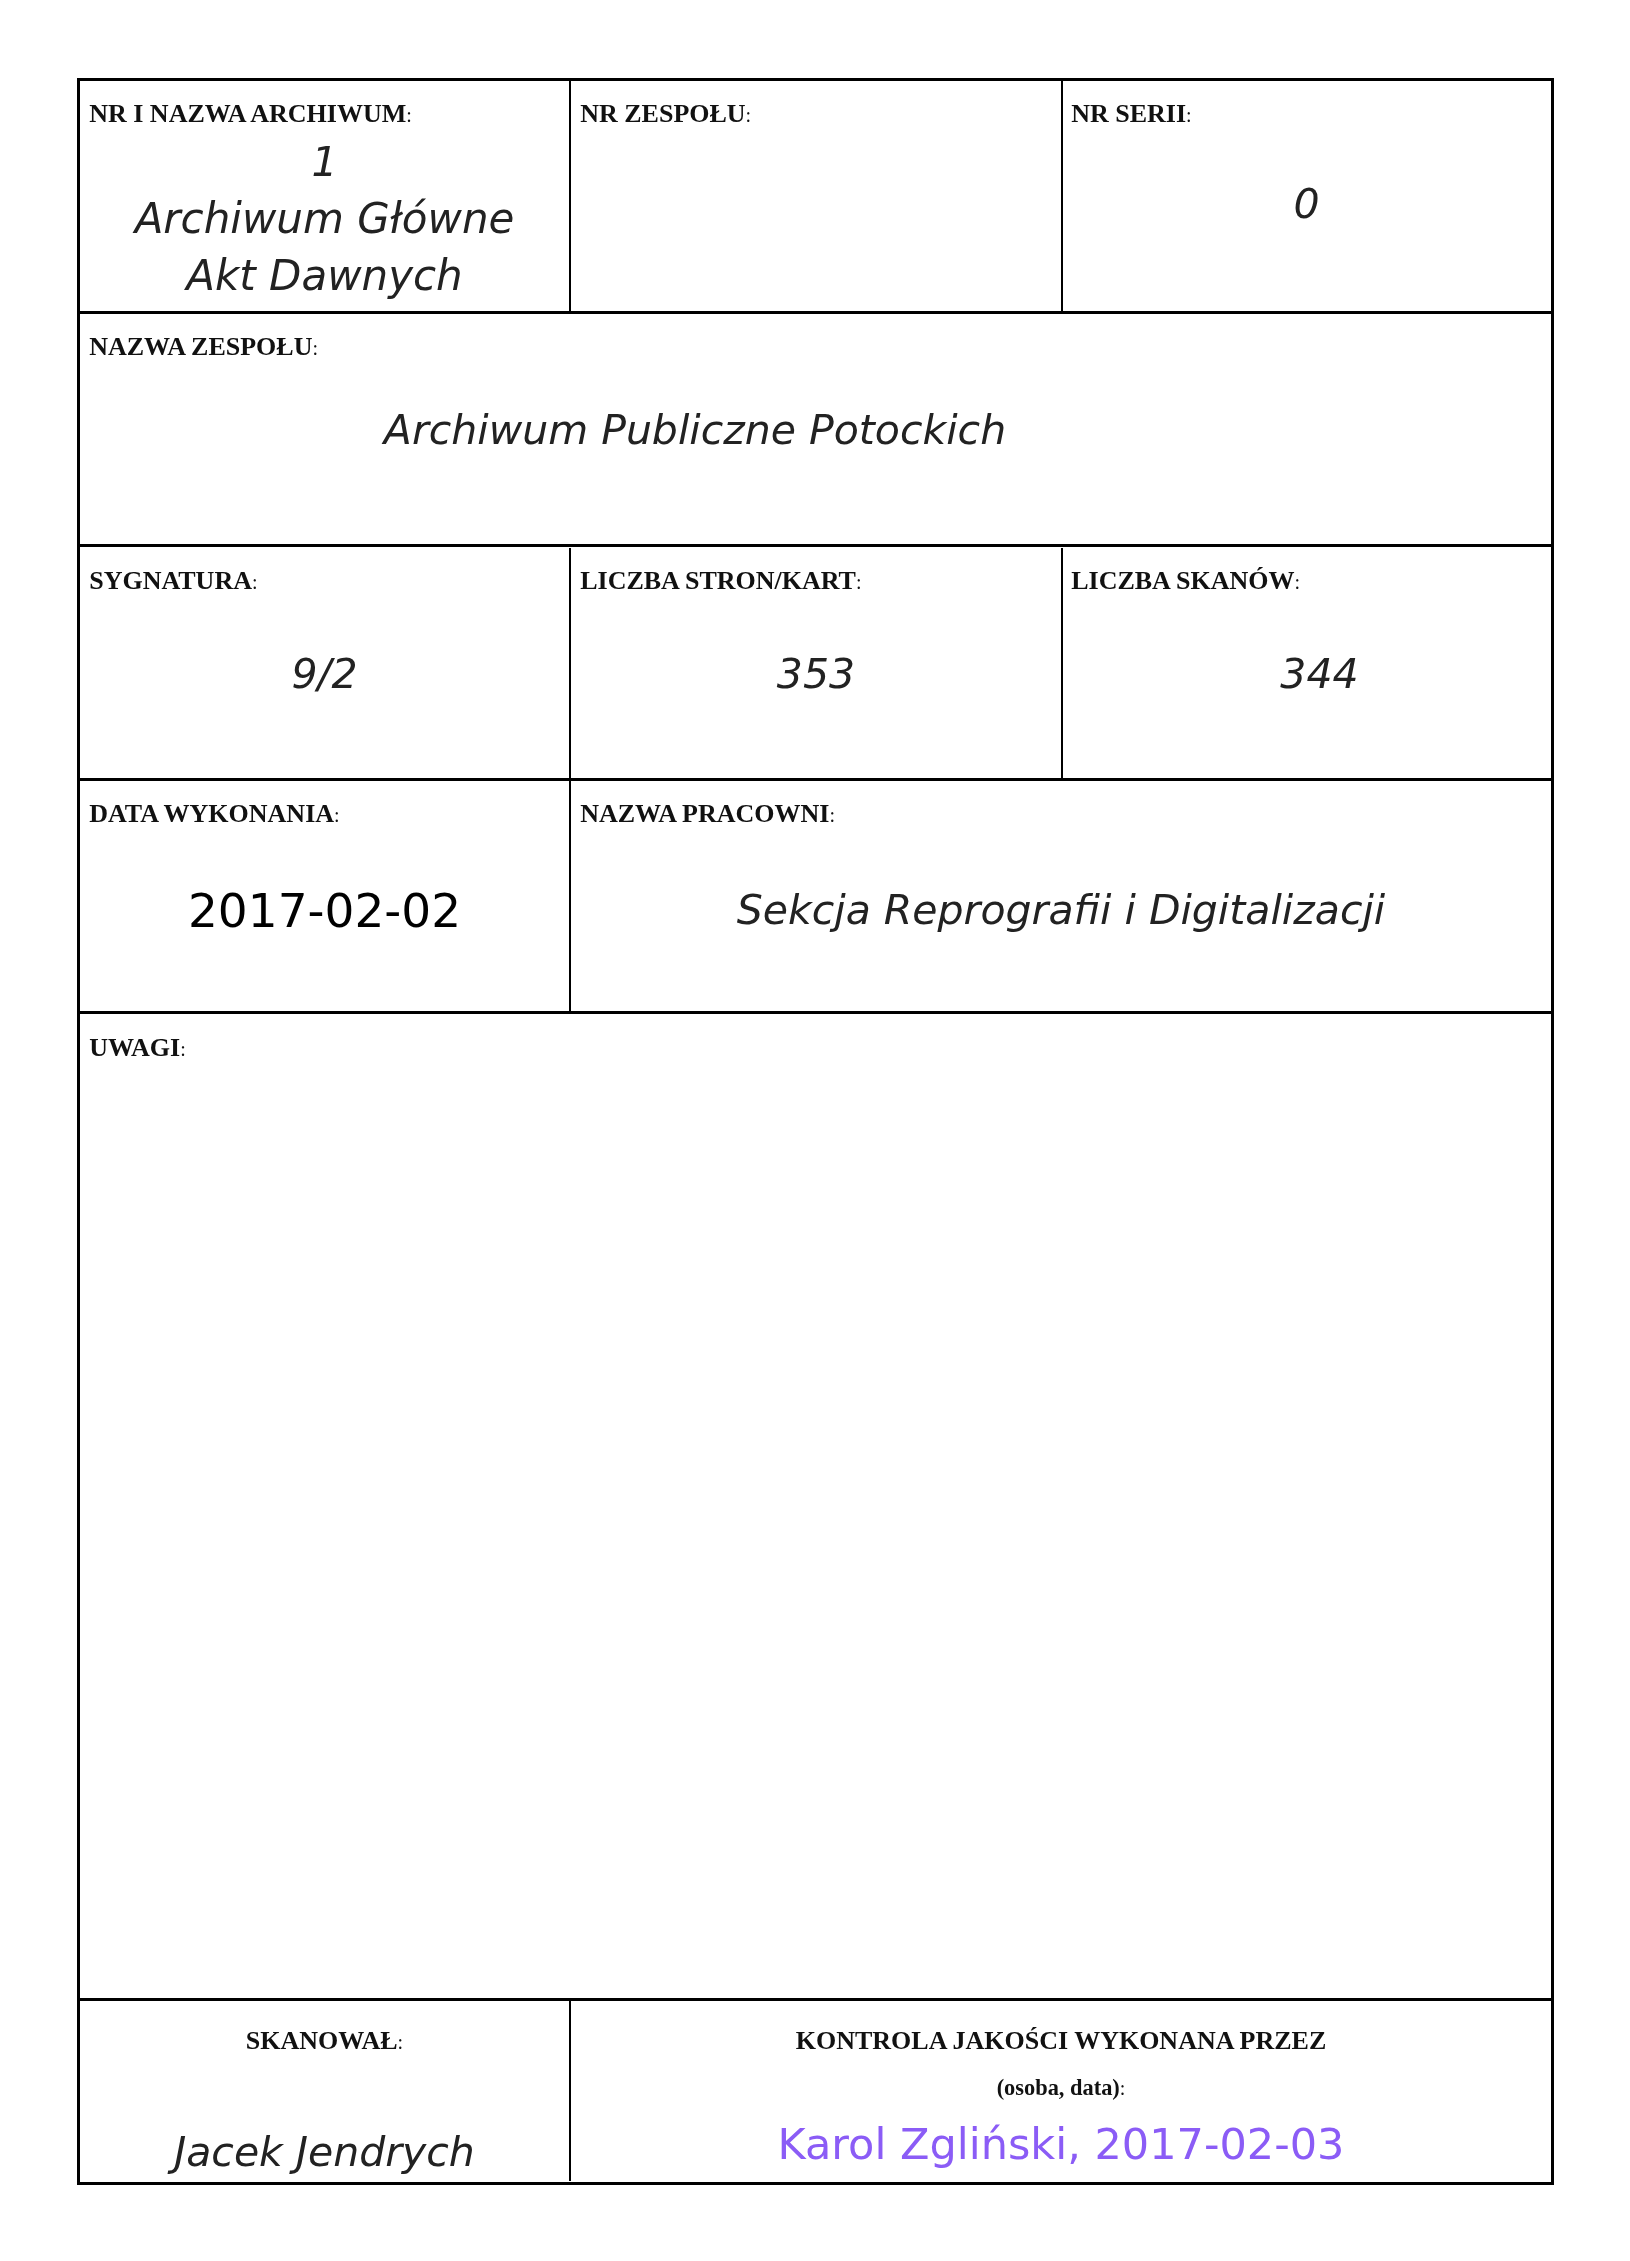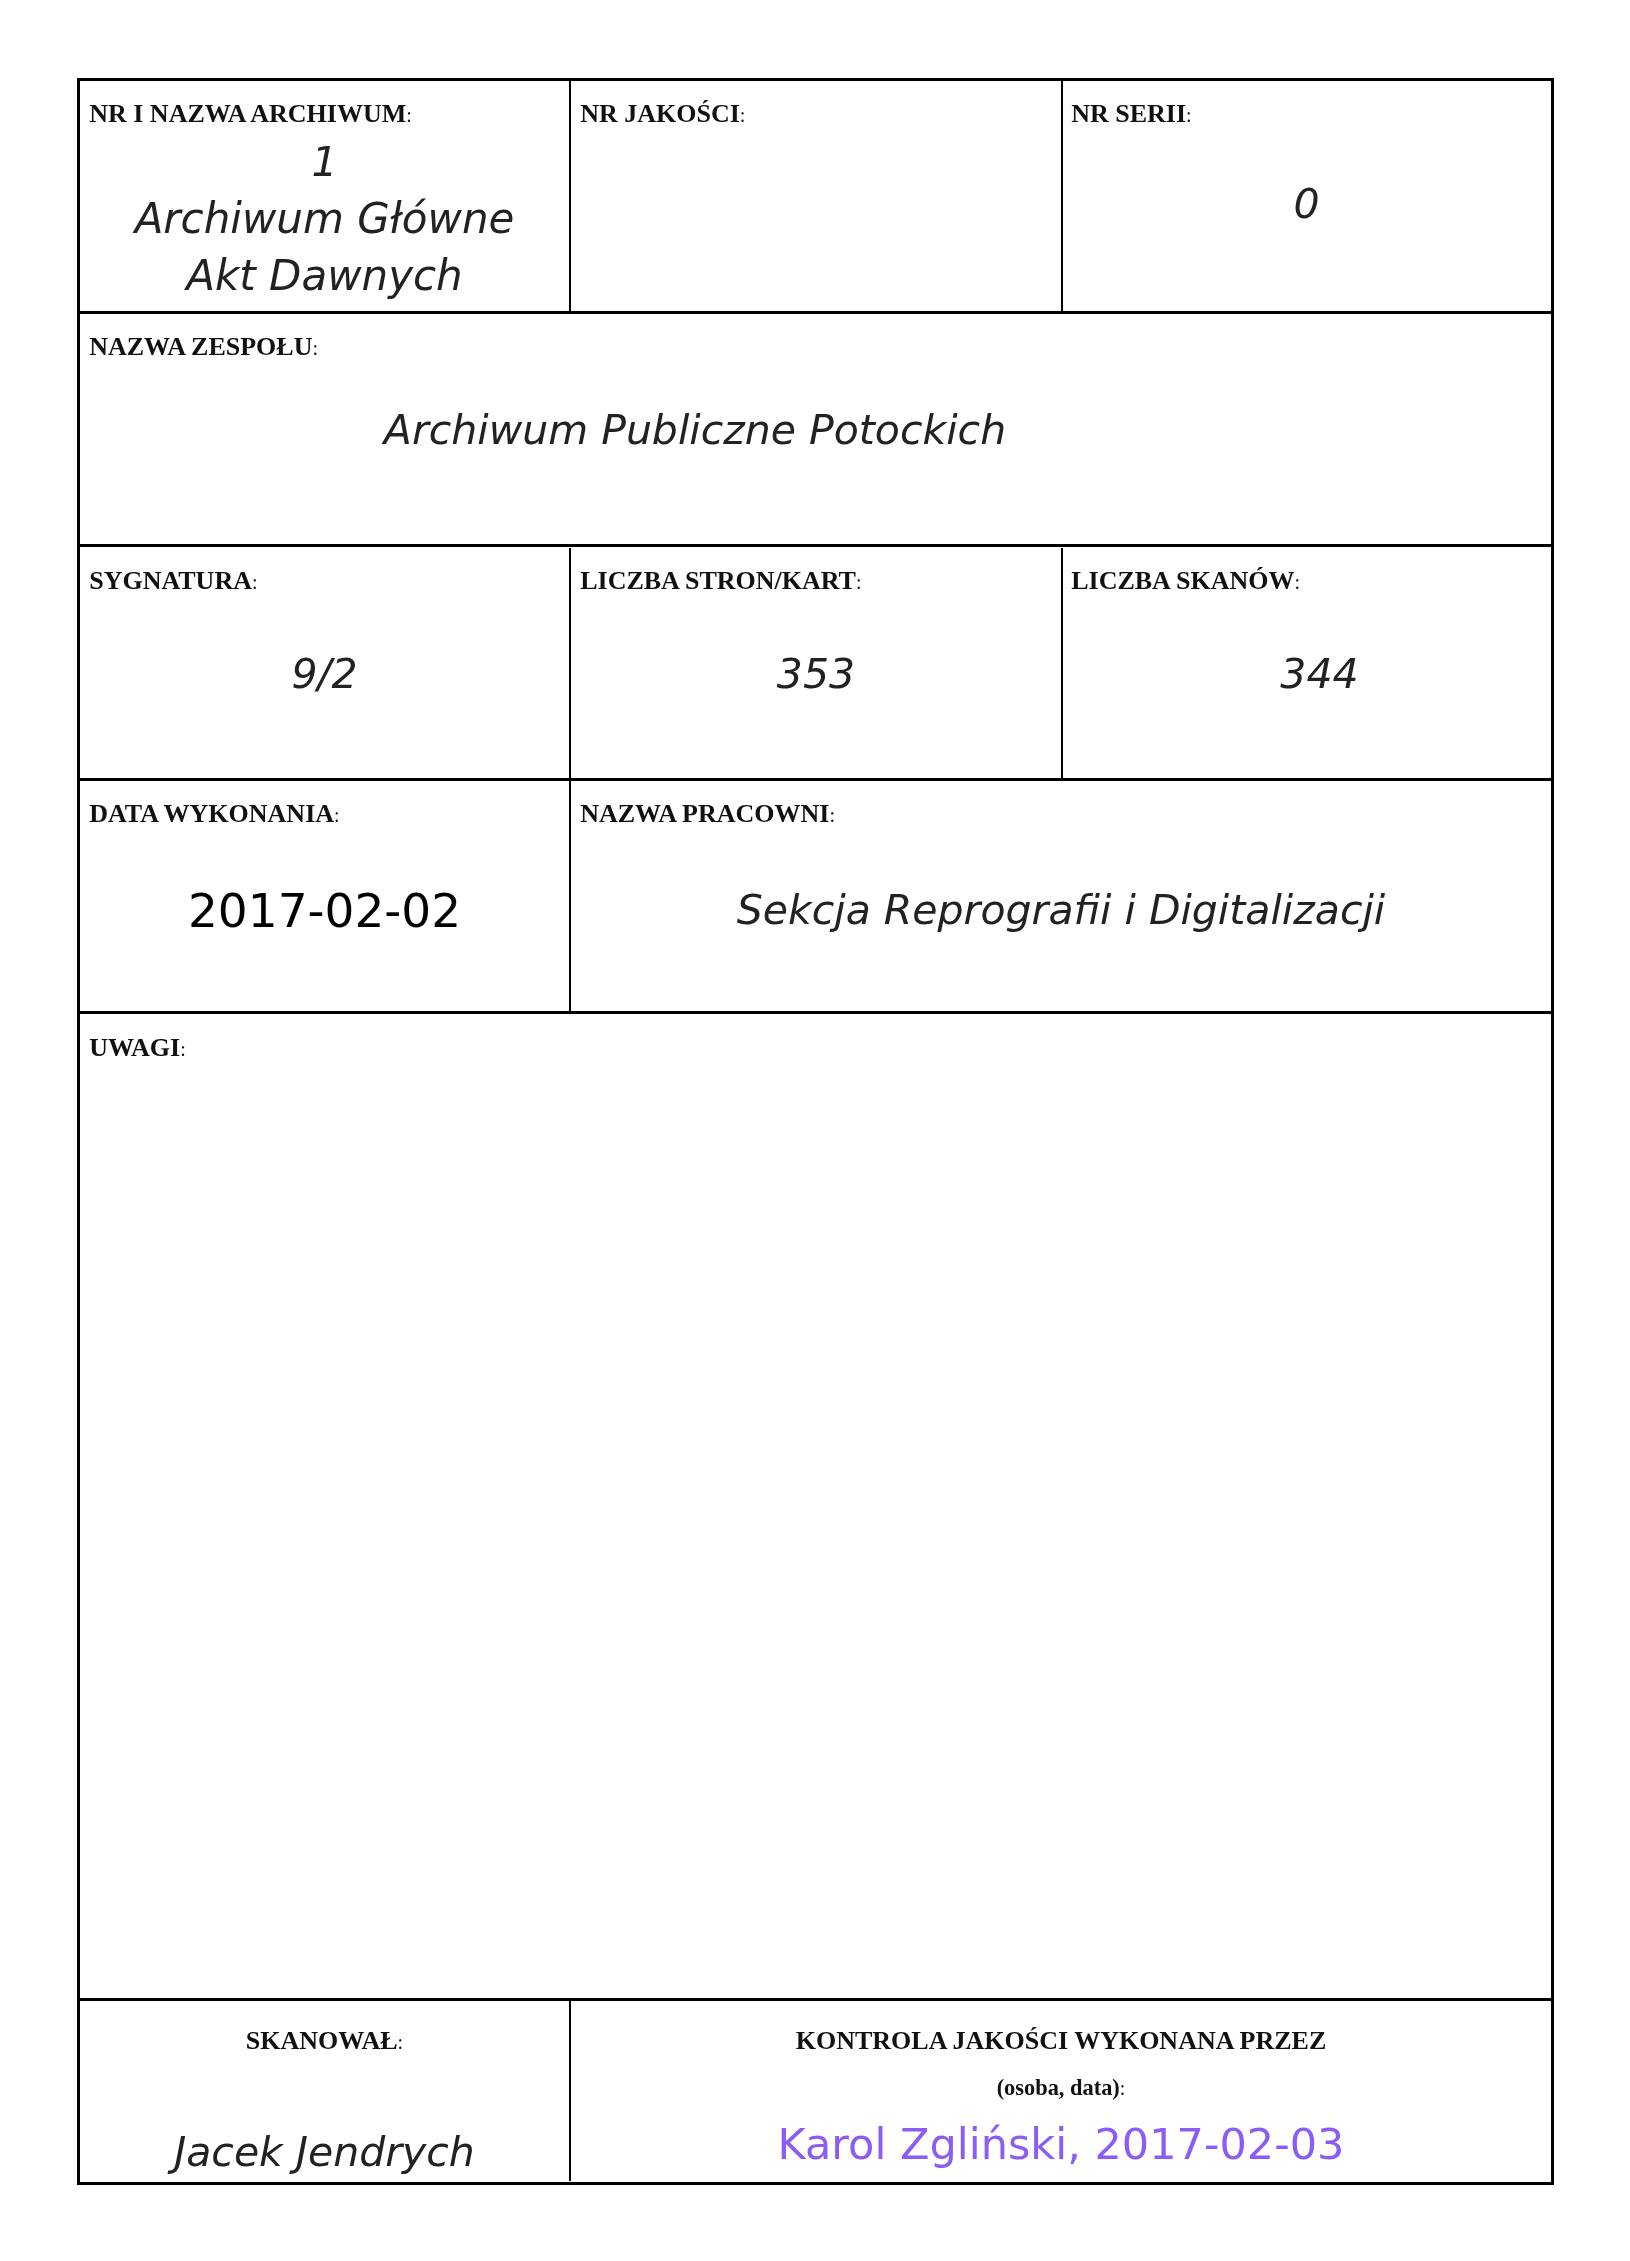--- a/index.html
+++ b/index.html
@@ -33,21 +33,21 @@
 <div class="form">
 
   <div class="row sep" style="top:0; height:233px;">
     <div class="cell vsep" style="left:0; width:491px;">
       <div class="label"><span>NR I NAZWA ARCHIWUM</span><span class="colon">:</span></div>
       <div class="value" style="top:57px; font-size:41px;">1</div>
       <div class="value" style="top:113px; font-size:42px;">Archiwum Główne</div>
       <div class="value" style="top:170px; font-size:42px;">Akt Dawnych</div>
     </div>
     <div class="cell vsep" style="left:491px; width:492px;">
-      <div class="label"><span>NR JAKOŚCI</span><span class="colon">:</span></div>
+      <div class="label"><span>NR ZESPOŁU</span><span class="colon">:</span></div>
     </div>
     <div class="cell" style="left:982px; width:489px;">
       <div class="label"><span>NR SERII</span><span class="colon">:</span></div>
       <div class="value" style="top:99px;">0</div>
     </div>
   </div>
 
   <div class="row sep" style="top:233px; height:233px;">
     <div class="cell" style="left:0; width:100%;">
       <div class="label"><span>NAZWA ZESPOŁU</span><span class="colon">:</span></div>

